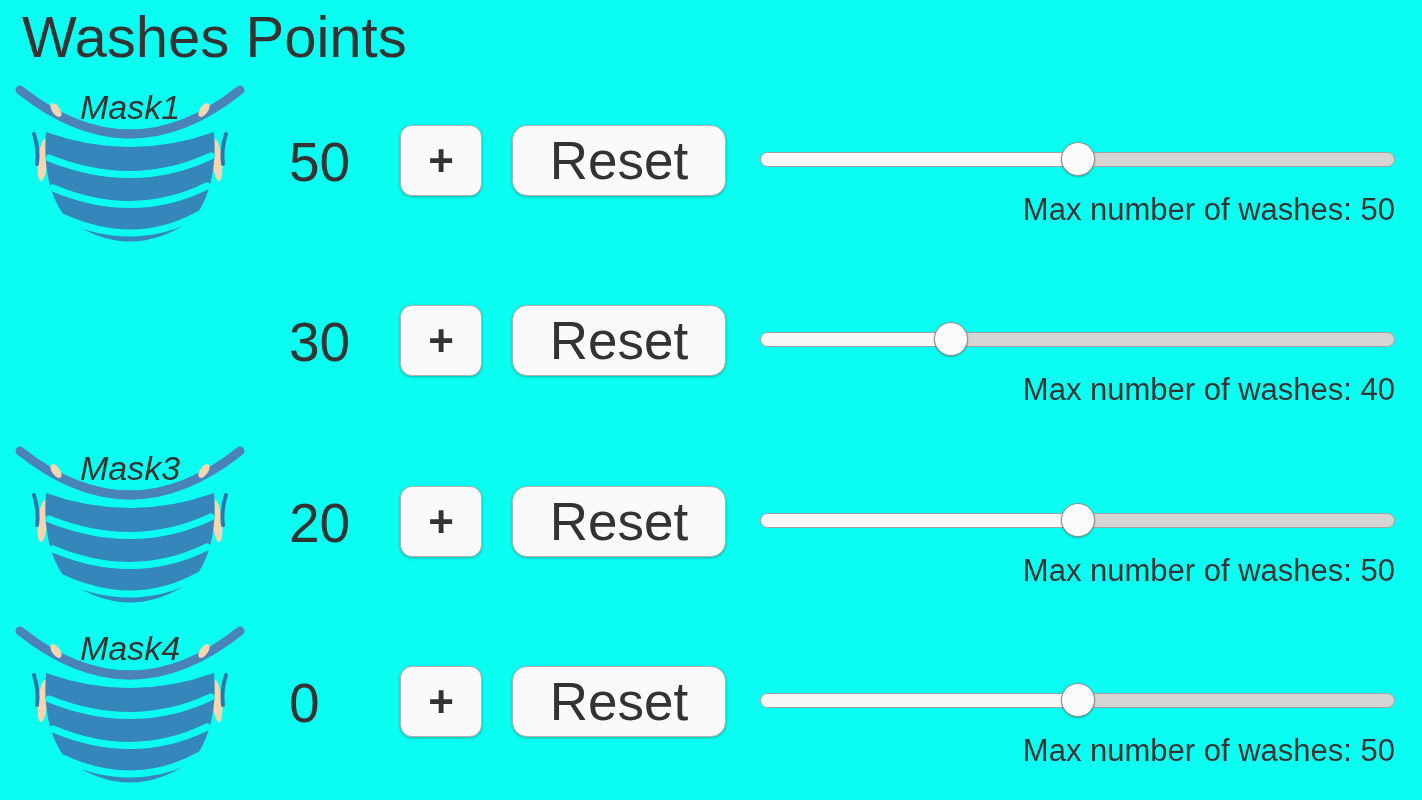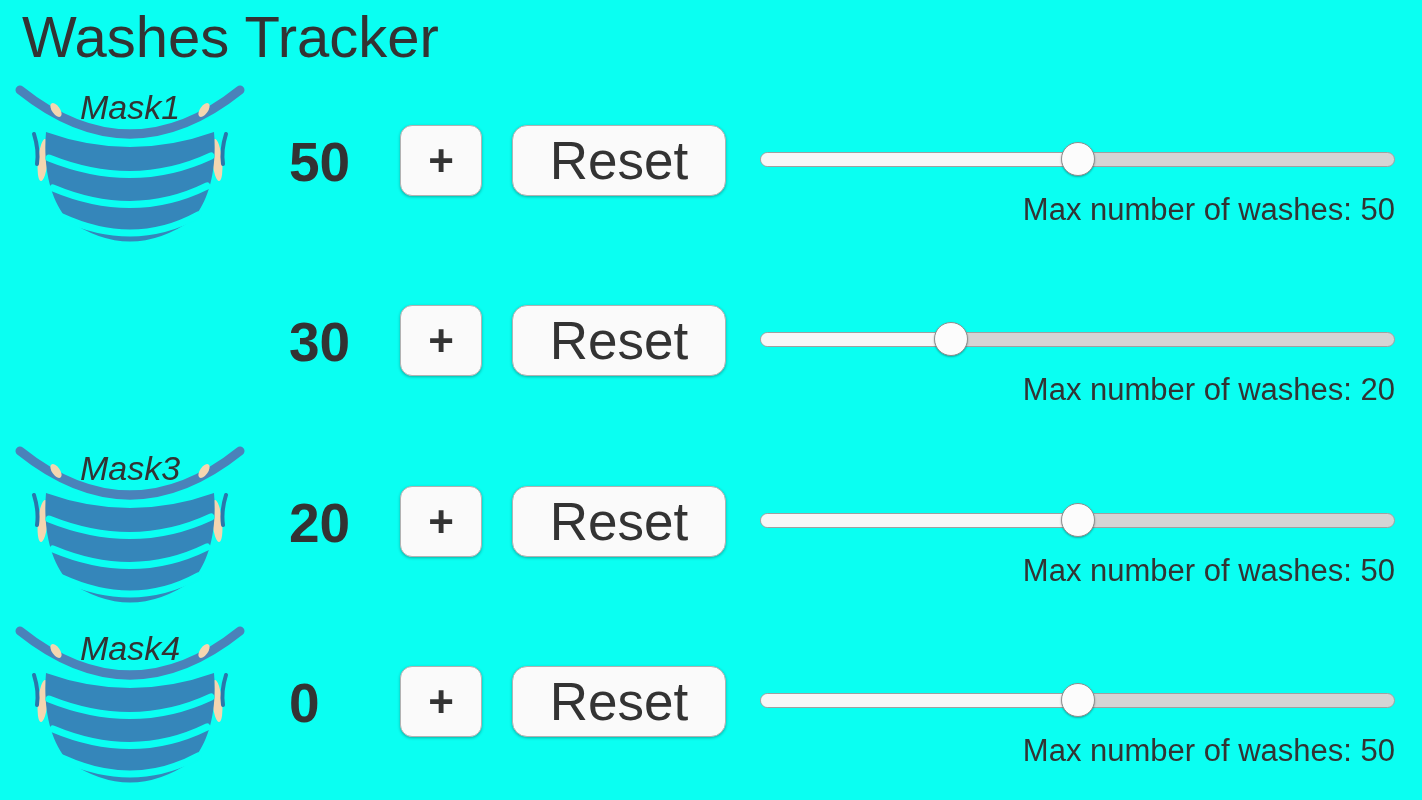--- a/index.html
+++ b/index.html
@@ -41,21 +41,20 @@
     color: var(--text);
   }
   .count {
     position: absolute;
     left: 289px;
     top: 50px;
     width: 100px;
     font-size: 55px;
     line-height: 1.1;
     color: var(--text);
-    font-weight: bold;
   }
   .btn {
     position: absolute;
     top: 43px;
     height: 71px;
     background: var(--button-bg, #fafafa);
     border: 1px solid #b2b2b2;
     border-radius: 12px;
     box-shadow: 0 1px 3px rgba(0,0,0,0.3);
     color: var(--text);
@@ -119,21 +118,21 @@
     text-align: right;
     font-size: 31px;
     color: var(--text);
     white-space: nowrap;
   }
 </style>
 </head>
 <body>
 
 <div class="screen" style="--bg: #0afff2; --text: #333333; --mask-body: #3586ba; --mask-strap: #4a82ba; --mask-skin: #f4d6b0; --mask-detail: #2a77ab; --button-bg: #fafafa; --track-fill: #f7f7f7; --track-rest: #d4d4d4; --thumb: #fcfcfc;">
-  <div class="title">Washes Tracker</div>
+  <div class="title">Washes Points</div>
   <div id="rows">
   <div class="row" style="top: 82px;">
     <div class="mask">
       <svg width="236" height="165" viewBox="0 0 236 165">
         <path d="M 8,8 Q 118,96 228,8" stroke="var(--mask-strap)" stroke-width="9" fill="none" stroke-linecap="round"></path>
         <g fill="var(--mask-skin)">
           <ellipse cx="31" cy="78" rx="5" ry="21" transform="rotate(6 31 78)"></ellipse>
           <ellipse cx="44" cy="28" rx="4" ry="8" transform="rotate(-35 44 28)"></ellipse>
           <ellipse cx="205" cy="78" rx="5" ry="21" transform="rotate(-6 205 78)"></ellipse>
           <ellipse cx="192" cy="28" rx="4" ry="8" transform="rotate(35 192 28)"></ellipse>
@@ -166,21 +165,21 @@
   <div class="row" style="top: 262px;">
     <div class="count">30</div>
     <button class="btn plus">+</button>
     <button class="btn reset">Reset</button>
     <div class="slider">
       <div class="track">
         <div class="fill" style="width: 30%;"></div>
       </div>
       <div class="thumb" style="left: 30%;"></div>
     </div>
-    <div class="caption">Max number of washes: 20</div>
+    <div class="caption">Max number of washes: 40</div>
   </div>
 
   <div class="row" style="top: 443px; padding-left: 40px;">
     <div class="mask">
       <svg width="236" height="165" viewBox="0 0 236 165">
         <path d="M 8,8 Q 118,96 228,8" stroke="var(--mask-strap)" stroke-width="9" fill="none" stroke-linecap="round"></path>
         <g fill="var(--mask-skin)">
           <ellipse cx="31" cy="78" rx="5" ry="21" transform="rotate(6 31 78)"></ellipse>
           <ellipse cx="44" cy="28" rx="4" ry="8" transform="rotate(-35 44 28)"></ellipse>
           <ellipse cx="205" cy="78" rx="5" ry="21" transform="rotate(-6 205 78)"></ellipse>

